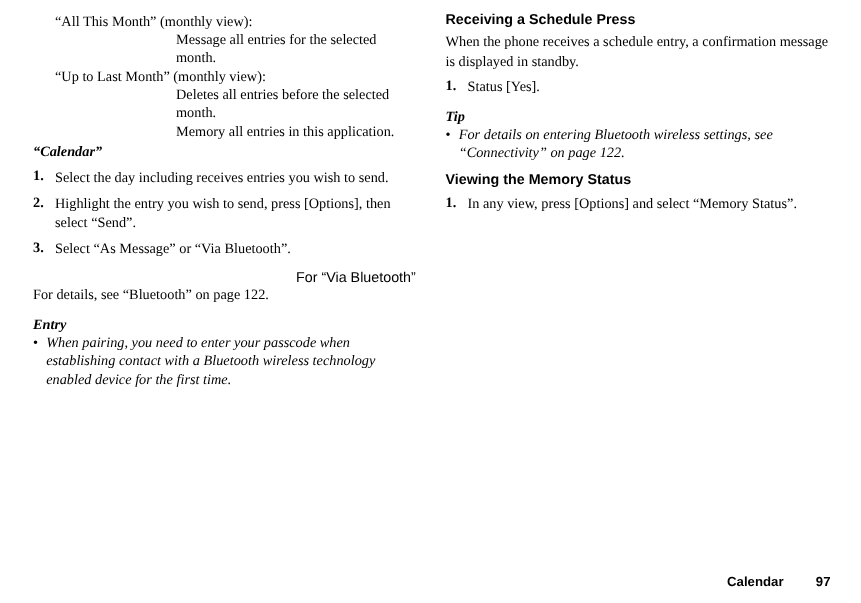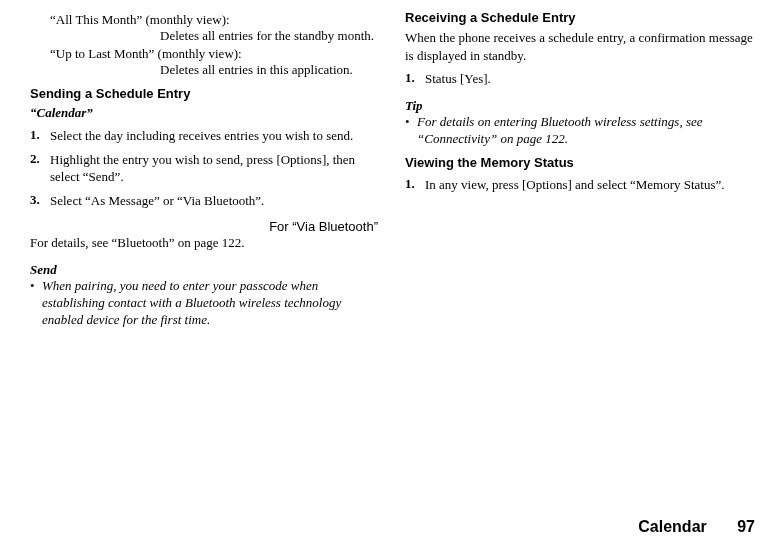--- a/index.html
+++ b/index.html
@@ -93,67 +93,67 @@
     margin-left: 20px;
     margin-top: 4px;
     line-height: 1.35;
   }
   .footer {
     position: absolute;
     right: 28px;
     bottom: 12px;
     font-family: Arial, Helvetica, sans-serif;
     font-weight: bold;
-    font-size: 16px;
+    font-size: 12px;
   }
   .footer .label { margin-right: 26px; }
 </style>
 </head>
 <body>
 
 <div class="page">
 
   <div class="col col-left">
 
     <p class="term-line">“All This Month” (monthly view):</p>
-    <p class="desc">Deletes all entries for the standby month.</p>
+    <p class="desc">Message all entries for the selected month.</p>
 
     <p class="term-line">“Up to Last Month” (monthly view):</p>
+    <p class="desc">Deletes all entries before the selected month.</p>
 
-    <p class="desc">Deletes all entries in this application.</p>
+    <p class="desc">Memory all entries in this application.</p>
 
-    <div class="heading1">Sending a Schedule Entry</div>
     <div class="context">“Calendar”</div>
 
     <div class="num-item">
       <span class="num">1.</span>
       <span class="body">Select the day including receives entries you wish to send.</span>
     </div>
     <div class="num-item">
       <span class="num">2.</span>
       <span class="body">Highlight the entry you wish to send, press [Options], then select “Send”.</span>
     </div>
     <div class="num-item">
       <span class="num">3.</span>
       <span class="body">Select “As Message” or “Via Bluetooth”.</span>
     </div>
 
     <p class="subhead-sans">For “Via Bluetooth”</p>
     <p class="plain">For details, see “Bluetooth” on page 122.</p>
 
-    <p class="note-hdr">Send</p>
+    <p class="note-hdr">Entry</p>
     <div class="bullet">
       <span class="dot">•</span>
       <span class="btext">When pairing, you need to enter your passcode when establishing contact with a Bluetooth wireless technology enabled device for the first time.</span>
     </div>
   </div>
 
   <div class="col col-right">
 
-    <div class="heading1" style="margin-top:0">Receiving a Schedule Entry</div>
+    <div class="heading1" style="margin-top:0">Receiving a Schedule Press</div>
     <p class="plain">When the phone receives a schedule entry, a&nbsp;confirmation message is displayed in standby.</p>
 
     <div class="num-item">
       <span class="num">1.</span>
       <span class="body">Status [Yes].</span>
     </div>
 
     <p class="note-hdr">Tip</p>
     <div class="bullet">
       <span class="dot">•</span>

